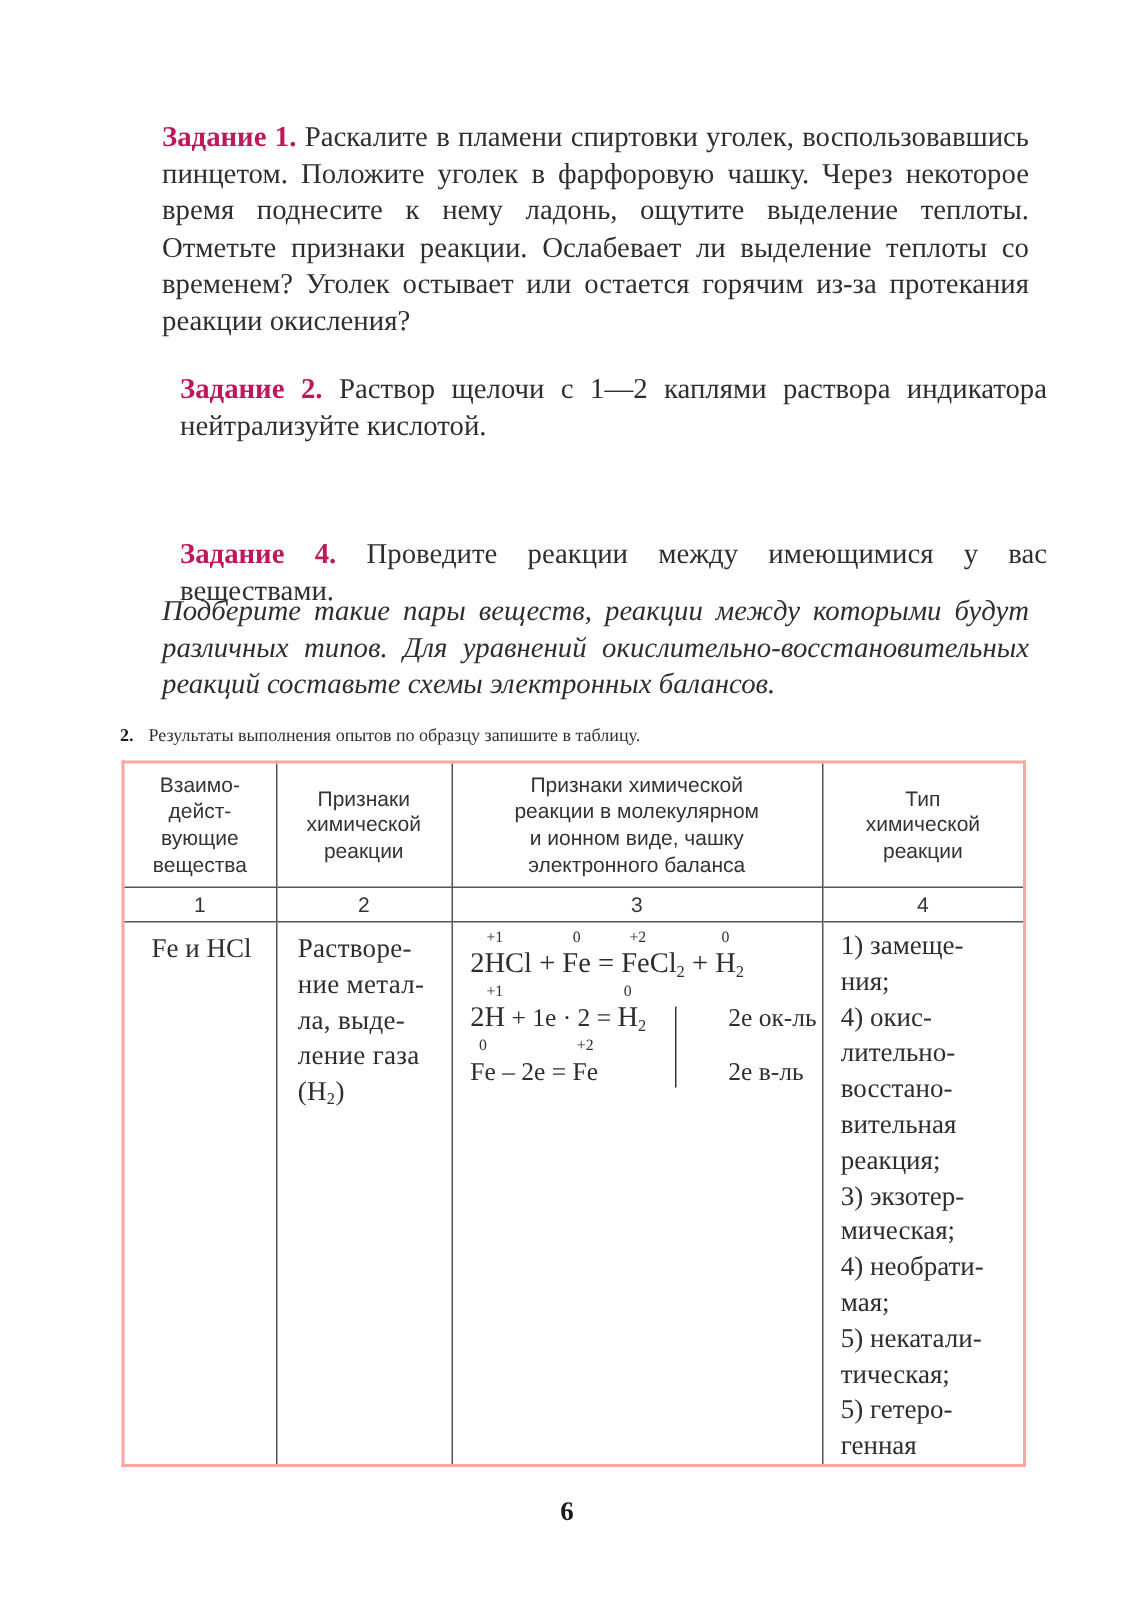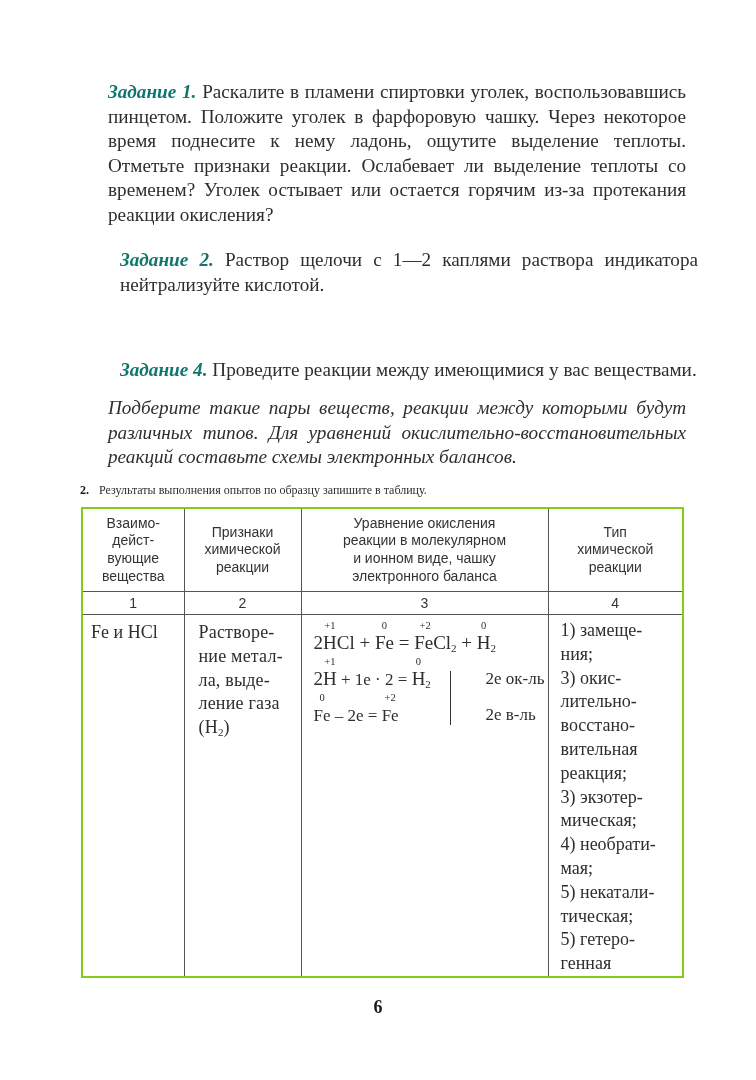--- a/index.html
+++ b/index.html
@@ -1,31 +1,31 @@
 <!DOCTYPE html>
 <html><head>
 <meta charset="utf-8">
 <style>
   html, body { margin:0; padding:0; }
   body { width:756px; height:1080px; background:#ffffff; position:relative; overflow:hidden;
          font-family:"Liberation Serif","DejaVu Serif",serif; color:#2b2b2b; }
   .page { position:absolute; left:0; top:0; width:756px; height:1080px; }
   .para { position:absolute; left:108px; width:578px; font-size:19.2px; line-height:24.6px;
           text-align:justify; color:#2e2e2e; }
-  .para b { font-style:italic; font-weight:bold; color:#0f766e; }
+  .para b { font-weight:bold; color:#be185d; }
   #task1 { top:80px; }
   #task2 { top:236px; }
   #task3 { top:291px; }
   #task4 { top:346px; }
   #task4b { top:396px;font-style:italic; }
   .item2 { position:absolute; left:80px; top:478px; width:610px; font-size:12px; line-height:24px; color:#2e2e2e; }
   .item2 .num { font-weight:bold; color:#1a1a1a; margin-right:10px; }
 
   table.res { position:absolute; left:81px; top:507px; width:530px; border-collapse:collapse;
-              border:2px solid #84cc16; table-layout:fixed; }
+              border:2px solid #fca5a5; table-layout:fixed; }
   table.res td, table.res th { border:1px solid #555; vertical-align:top; padding:0; }
   table.res th { font-family:"Liberation Sans","DejaVu Sans",sans-serif; font-weight:normal;
                  font-size:14px; line-height:17.6px; color:#333; text-align:center; height:82px; vertical-align:middle; }
   table.res tr.nums td { font-family:"Liberation Sans","DejaVu Sans",sans-serif; font-size:14px; text-align:center;
                  height:22px; vertical-align:middle; color:#333; }
   table.res tr.body td { height:360px; font-size:18px; line-height:23.8px; color:#2e2e2e; }
   .c1 { width:102px; } .c2 { width:117px; } .c3 { width:247px; } .c4 { width:135px; }
   .cellpad { padding:6px 6px 0 8px; }
   .eq { position:relative; height:24px; font-size:19px; white-space:nowrap; }
   .ox { position:relative; display:inline-block; }
@@ -73,40 +73,40 @@
         <div>дейст-</div>
         <div>вующие</div>
         <div>вещества</div>
       </th>
       <th>
         <div>Признаки</div>
         <div>химической</div>
         <div>реакции</div>
       </th>
       <th>
-        <div>Уравнение окисления</div>
+        <div>Признаки химической</div>
         <div>реакции в молекулярном</div>
         <div>и ионном виде, чашку</div>
         <div>электронного баланса</div>
       </th>
       <th>
         <div>Тип</div>
         <div>химической</div>
         <div>реакции</div>
       </th>
     </tr>
     <tr class="nums">
       <td>1</td>
       <td>2</td>
       <td>3</td>
       <td>4</td>
     </tr>
     <tr class="body">
       <td>
-        <div class="cellpad" style="padding-left:8px">Fe и HCl</div>
+        <div class="cellpad" style="padding-left:18px">Fe и HCl</div>
       </td>
       <td>
         <div class="cellpad" style="padding-left:14px; letter-spacing:0.2px">
           <div>Растворе-</div>
           <div>ние метал-</div>
           <div>ла, выде-</div>
           <div>ление газа</div>
           <div><span>(H</span><sub>2</sub><span>)</span></div>
         </div>
       </td>
@@ -123,21 +123,21 @@
             <span class="ox"><sup class="o">0</sup><span style="font-size:17px">Fe</span></span><span style="font-size:17px"> – 2e = </span><span class="ox"><sup class="o">+2</sup><span style="font-size:17px">Fe</span></span>
             <span class="bal-r" style="top:0">2e в-ль</span>
           </div>
           <div class="bar" style="top:56px"></div>
         </div>
       </td>
       <td>
         <div class="cellpad" style="padding-left:12px; padding-top:4px">
           <div>1) замеще-</div>
           <div>ния;</div>
-          <div>3) окис-</div>
+          <div>4) окис-</div>
           <div>лительно-</div>
           <div>восстано-</div>
           <div>вительная</div>
           <div>реакция;</div>
           <div>3) экзотер-</div>
           <div>мическая;</div>
           <div>4) необрати-</div>
           <div>мая;</div>
           <div>5) некатали-</div>
           <div>тическая;</div>

